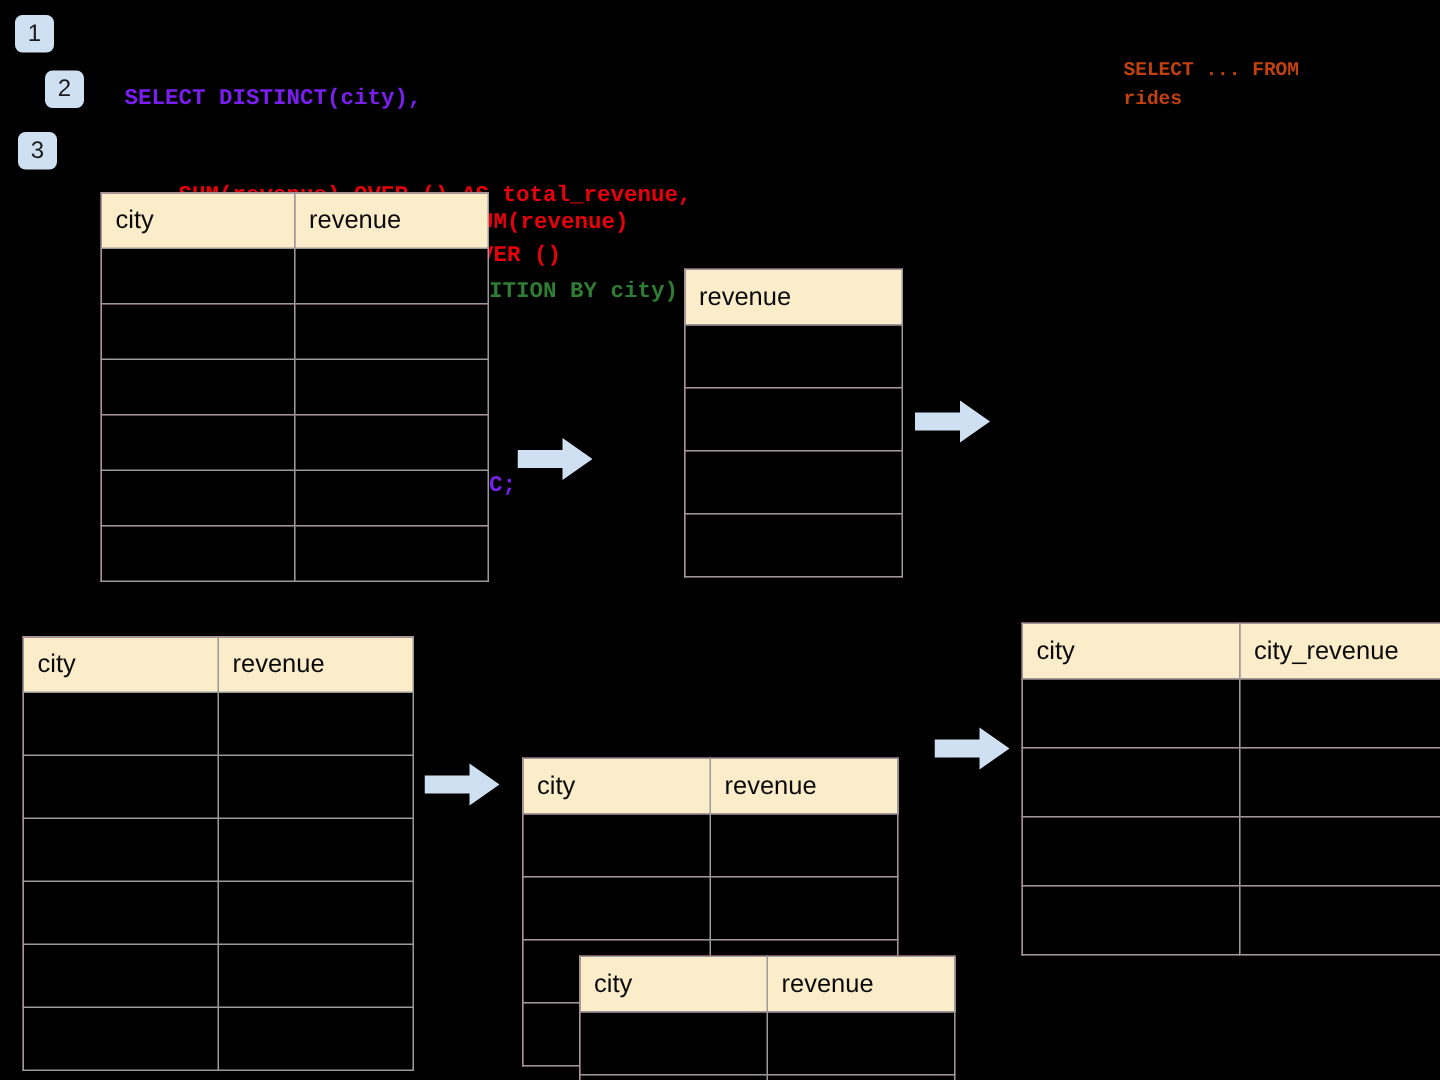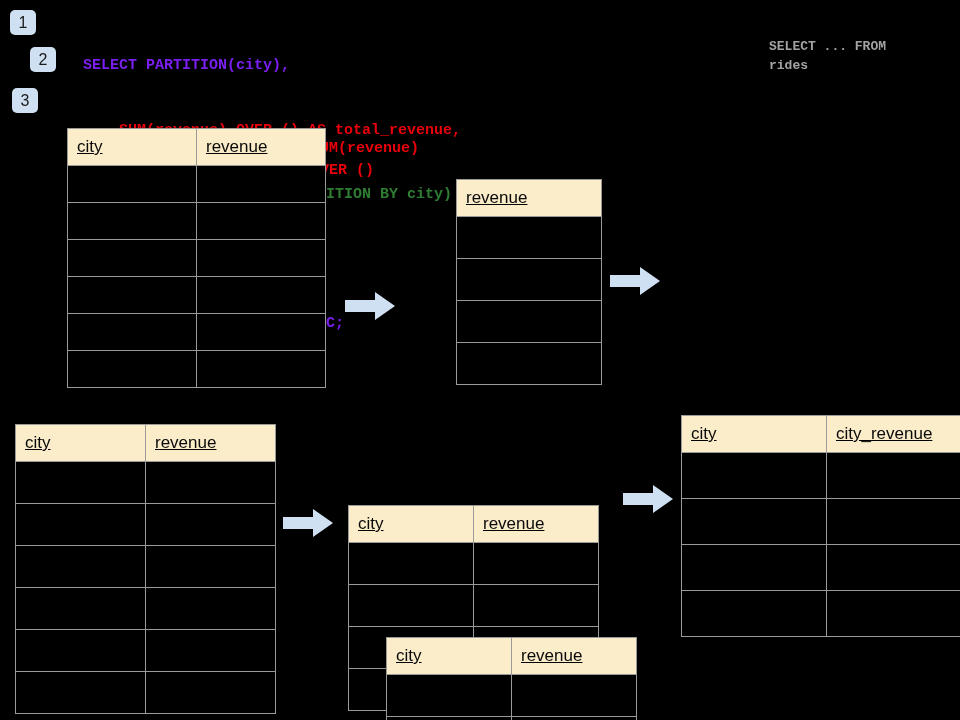--- a/index.html
+++ b/index.html
@@ -55,29 +55,28 @@
     font-weight: bold;
     white-space: pre;
     line-height: 22px;
   }
   .annot.small {
     font-size: 13px;
     line-height: 19px;
   }
   .annot.red   { color: #e8000b; font-size: 15px; }
   .annot.green { color: #2f7d32; font-size: 15px; }
-  .annot.purple{ color: #a3a3a3; margin-left: 20px; }
+  .annot.purple{ color: #c2410c; }
 
   
   .tbl {
     position: absolute;
     border-collapse: collapse;
     table-layout: fixed;
     background: #be185d;
-    text-decoration: underline;
   }
   .tbl td {
     border: 1px solid #9a9a9a;
     padding: 0;
     background: #000000;
   }
   .tbl th {
     border: 1px solid #9a9a9a;
     background: #fbecca;
     color: #0a0a0a;
@@ -103,21 +102,21 @@
     <span>1</span>
   </div>
   <div class="badge" style="left:30px; top:47px;">
     <span>2</span>
   </div>
   <div class="badge" style="left:12px; top:88px;">
     <span>3</span>
   </div>
 
   <div class="code" style="left:83px; top:12px;">
-    <div class="code-line c-purple">SELECT PARTITION(city),</div>
+    <div class="code-line c-purple">SELECT DISTINCT(city),</div>
     <div class="code-line c-red">    SUM(revenue) OVER () AS total_revenue,</div>
     <div class="code-line c-green">    SUM(revenue) OVER (PARTITION BY city) as city_revenue</div>
     <div class="code-line c-purple">  FROM rides</div>
     <div class="code-line c-purple">  ORDER by city_revenue DESC;</div>
   </div>
 
   <div class="annot purple small" style="left:749px; top:37px;">SELECT ... FROM
 rides</div>
 
   <div class="annot red" style="left:311px; top:138px;">SUM(revenue)

